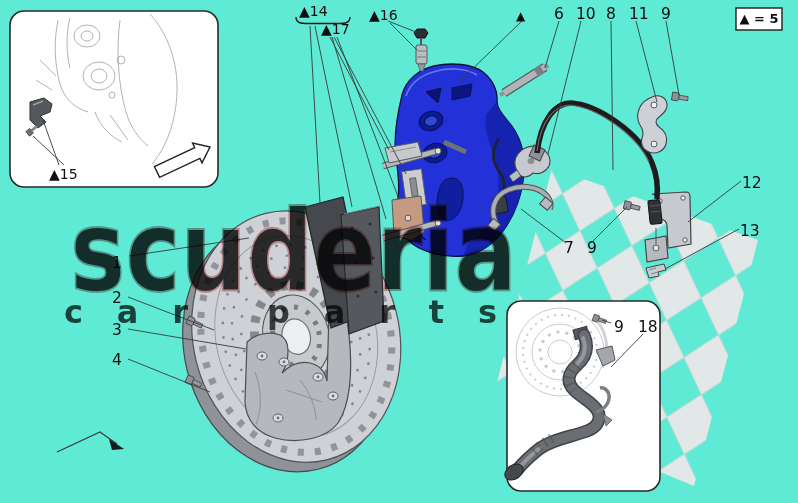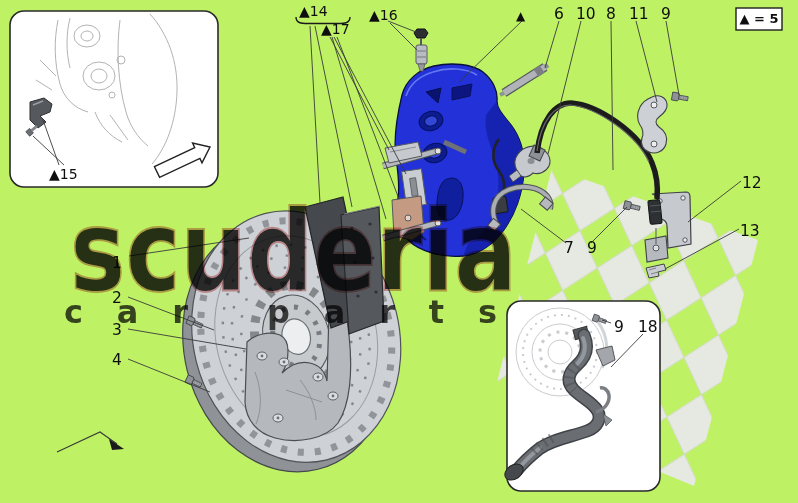--- a/index.html
+++ b/index.html
@@ -1,16 +1,16 @@
 <!DOCTYPE html>
 <html><head>
 <meta charset="utf-8">
 <style>
   html,body{margin:0;padding:0;background:#fff;}
-  #stage{position:relative;width:798px;height:503px;background:#bef264;overflow:hidden;
+  #stage{position:relative;width:798px;height:503px;background:#5eead4;overflow:hidden;
          font-family:"DejaVu Sans",sans-serif;}
   svg{position:absolute;left:0;top:0;}
   text{font-family:"DejaVu Sans",sans-serif;fill:#0e0e0e;}
   .callout{font-size:15.5px;}
   .callout-tri{font-size:14px;}
   .leader{stroke:#3a3a3a;stroke-width:0.9;fill:none;}
   .sketch{stroke:#b3b3b3;stroke-width:1;fill:none;}
   .wm{mix-blend-mode:multiply;}
 </style>
 </head>

